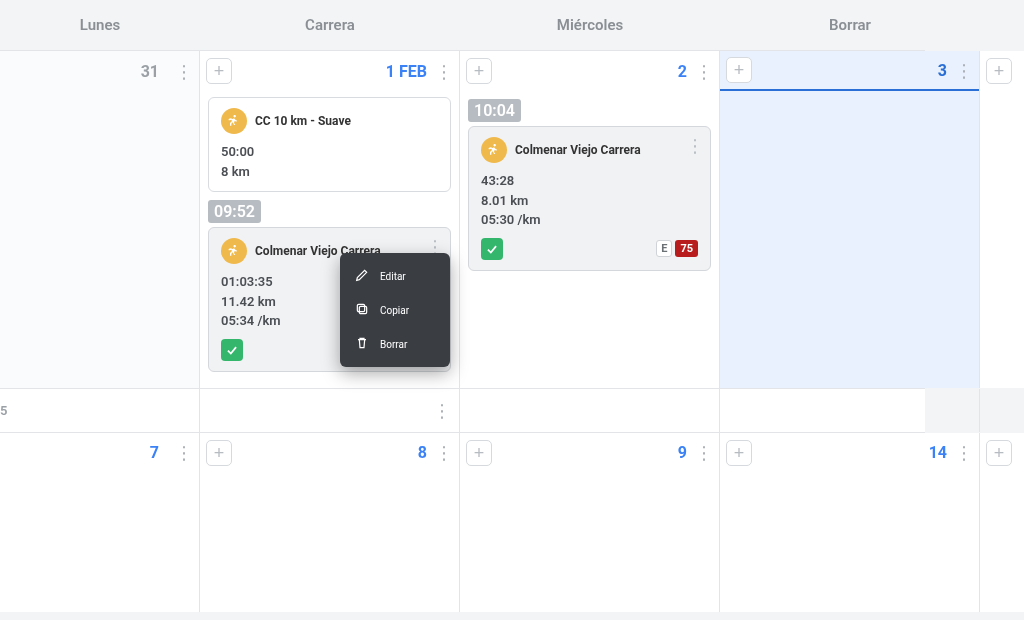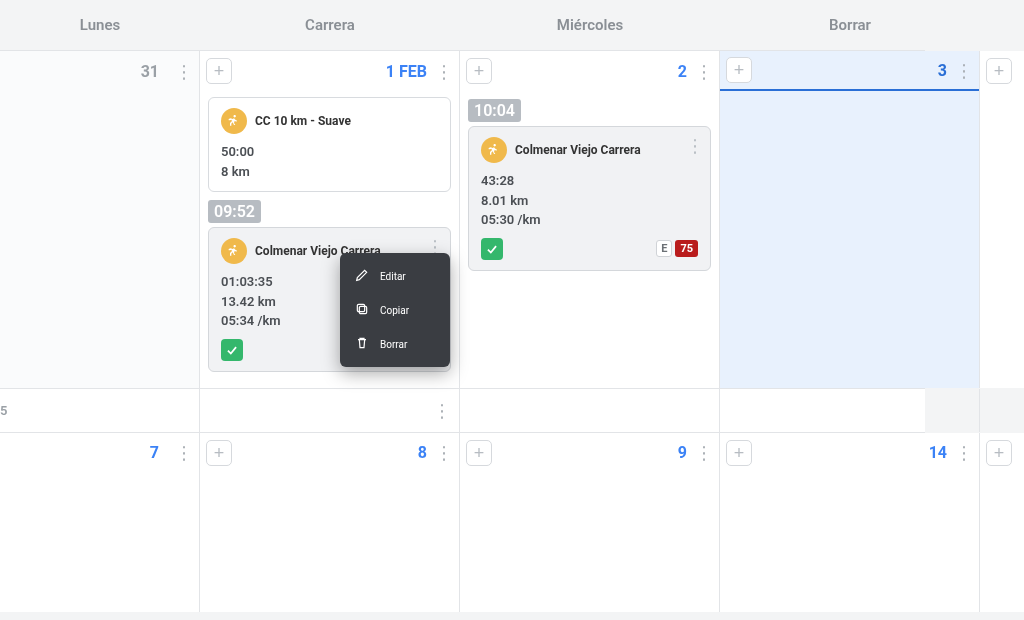--- a/index.html
+++ b/index.html
@@ -216,21 +216,21 @@
           <div class="card-head">
             <span class="run-icon">
               <svg viewBox="0 0 24 24">
                   <path d="M13 3c1 0 1.8.8 1.8 1.8S14 6.6 13 6.6s-1.8-.8-1.8-1.8S12 3 13 3zm-3 6l2-1 2 2 2 1v2l-3-1-1 3 2 3h-2l-2-4-2 2v3H6v-4l3-3-1-2-2 1H4V9l3-1 3 1z"></path>
                 </svg>
             </span>
             <span class="card-title">Colmenar Viejo Carrera</span>
           </div>
           <div class="card-stats">
             <div>01:03:35</div>
-            <div>13.42 km</div>
+            <div>11.42 km</div>
             <div>05:34 /km</div>
           </div>
           <div class="card-foot">
             <span class="check-badge">
               <svg viewBox="0 0 24 24">
                   <polyline points="5 13 10 18 19 7"></polyline>
                 </svg>
             </span>
           </div>
         </div>

